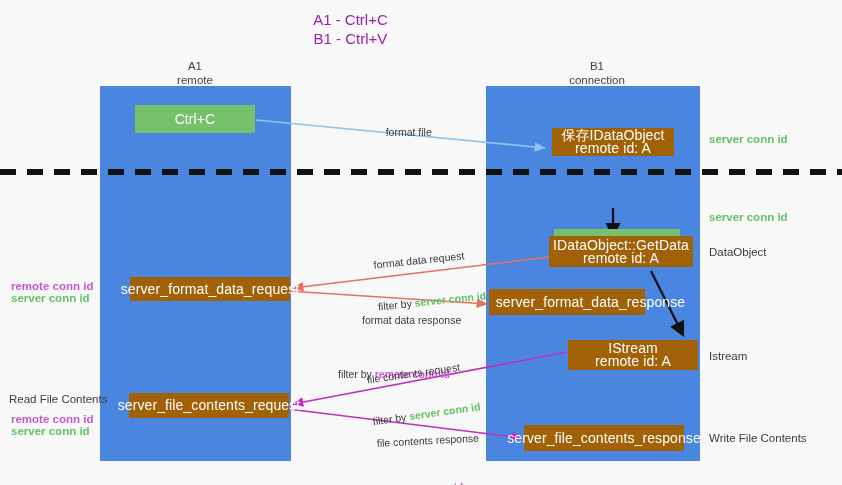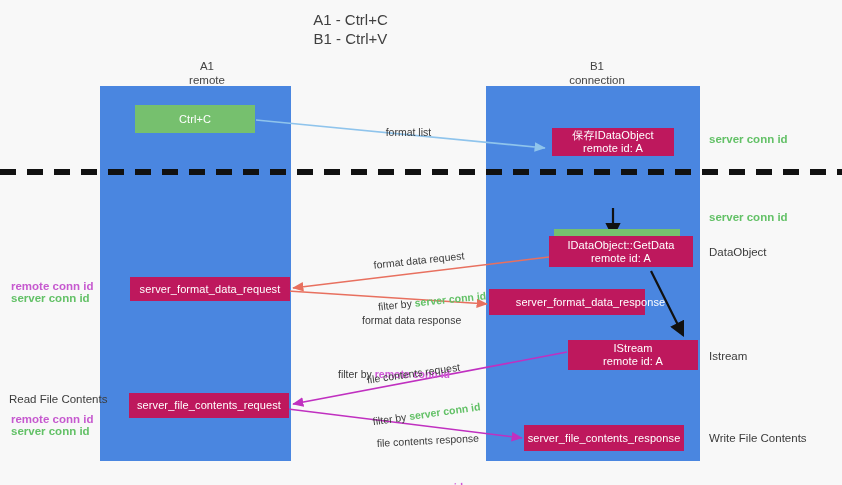--- a/index.html
+++ b/index.html
@@ -19,21 +19,21 @@
     height: 485px;
     background: #f8f8f8;
   }
   .title {
     position: absolute;
     left: 0;
     top: 10px;
     width: 701px;
     text-align: center;
     font-size: 15px;
-    color: #404040;
+    color: #a21caf;
     line-height: 19px;
     white-space: pre;
   }
   .col-header {
     position: absolute;
     text-align: center;
     font-size: 11.5px;
     color: #444;
     line-height: 14px;
     white-space: pre;
@@ -43,27 +43,27 @@
     background: #4a86e0;
   }
   .node {
     position: absolute;
     box-sizing: border-box;
     display: flex;
     flex-direction: column;
     align-items: center;
     justify-content: center;
     color: #ffffff;
-    font-size: 11px;
+    font-size: 14px;
     line-height: 13px;
     text-align: center;
     white-space: pre;
     letter-spacing: .1px;
   }
-  .node.orange { background: #be185d; }
+  .node.orange { background: #a16207; }
   .node.green  { background: #76c06e; }
   .side-label {
     position: absolute;
     font-size: 11.5px;
     color: #3b3b3b;
     white-space: pre;
     line-height: 14px;
   }
   .side-label.green  { color: #63c167; font-weight: bold; }
   .side-label.purple { color: #c659cf; font-weight: bold; }
@@ -86,21 +86,21 @@
     pointer-events: none;
   }
 </style>
 </head>
 <body>
 
 <div id="stage">
 
   <div class="title"><span>A1 - Ctrl+C</span><br><span>B1 - Ctrl+V</span></div>
 
-  <div class="col-header" style="left:127px; top:59px; width:160px;"><span>A1</span><br><span>remote</span></div>
+  <div class="col-header" style="left:115px; top:59px; width:160px;"><span>A1</span><br><span>remote</span></div>
   <div class="col-header" style="left:512px; top:59px; width:170px;text-align:center;"><span>B1</span><br><span>connection</span></div>
 
   <div class="lane" style="left:100px; top:86px; width:191px; height:375px;"></div>
   <div class="lane" style="left:486px; top:86px; width:214px; height:375px;"></div>
 
   <svg class="overlay">
     <defs>
       <marker id="ar-blue" markerWidth="7" markerHeight="6" refX="6.5" refY="3" orient="auto">
         <path d="M0,0 L7,3 L0,6 z" fill="#8fc4ec"></path>
       </marker>
@@ -156,21 +156,21 @@
   <div class="side-label" style="left:709px; top:349px;">Istream</div>
   <div class="side-label" style="left:709px; top:431px;">Write File Contents</div>
 
   <div class="side-label purple" style="left:11px; top:279px;">remote conn id</div>
   <div class="side-label green" style="left:11px; top:291px;">server conn id</div>
   <div class="side-label" style="left:9px;  top:392px;">Read File Contents</div>
   <div class="side-label purple" style="left:11px; top:412px;">remote conn id</div>
   <div class="side-label green" style="left:11px; top:424px;">server conn id</div>
 
   <div class="edge-label" style="left:374px; top:111px;">
-    <span>format list</span>
+    <span>format file</span>
   </div>
 
   <div class="edge-label" style="left:370px; top:230px; transform:rotate(-6deg);">
     <div>format data request</div>
     <div><span>filter by </span><span class="g">server conn id</span></div>
   </div>
 
   <div class="edge-label" style="left:362px; top:285px;">
     <div>format data response</div>
     <div style="margin-top:12px; margin-left:-24px;"><span>filter by </span><span class="p">remote conn id</span></div>

